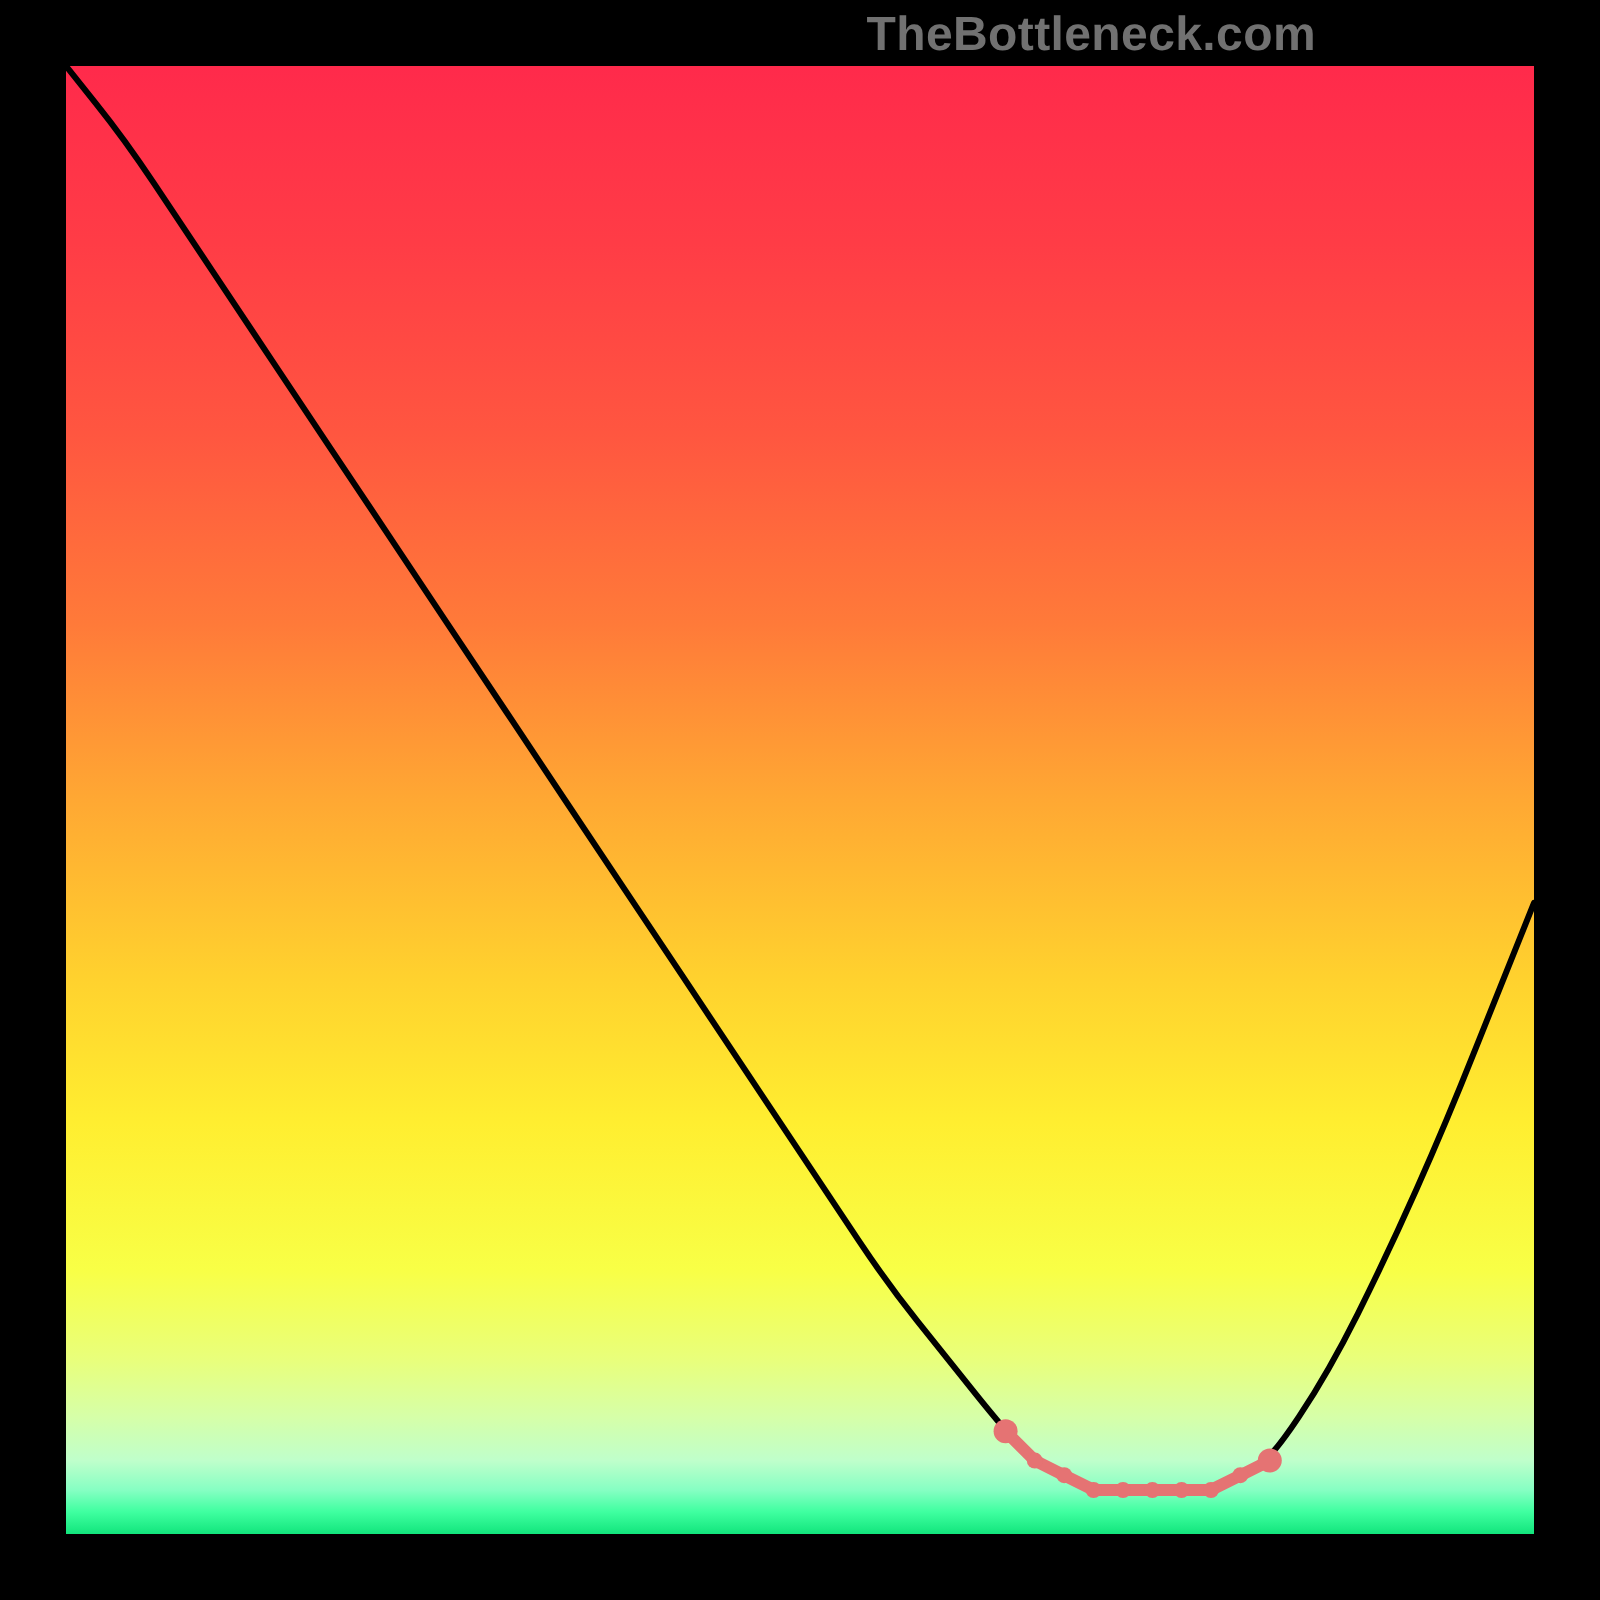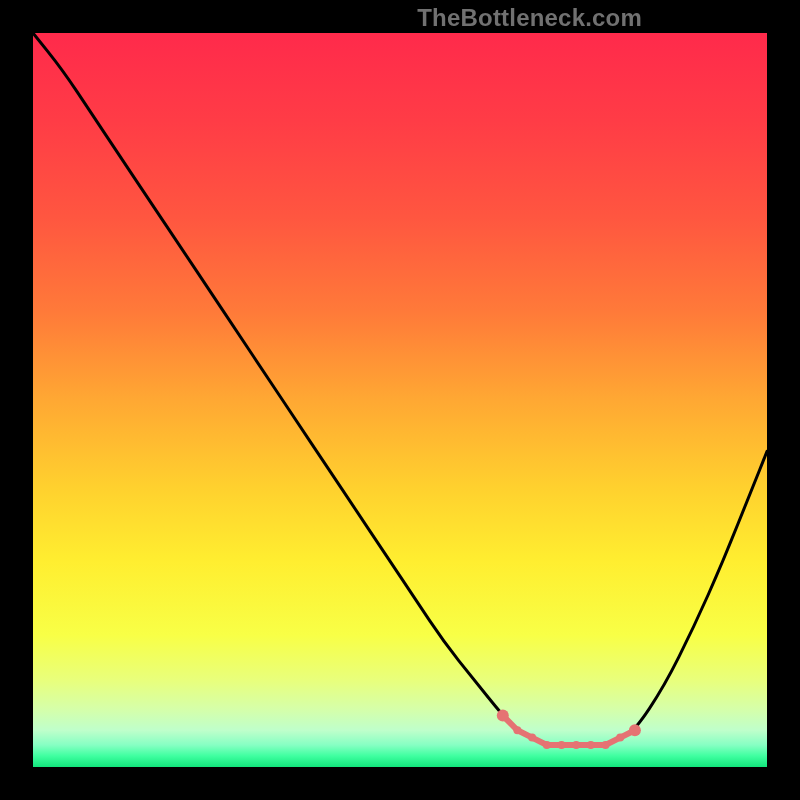--- a/index.html
+++ b/index.html
@@ -9,20 +9,21 @@
     height: 800px;
     background: #000000;
     overflow: hidden;
   }
   .frame {
     position: absolute;
     top: 0;
     left: 0;
     width: 656px;
     height: 800px;
+    padding-left: 16px;
   }
   .watermark {
     position: absolute;
     top: 4px;
     right: 14px;
     font-family: Arial, Helvetica, sans-serif;
     font-size: 24px;
     font-weight: 600;
     color: #717171;
     letter-spacing: 0.2px;

